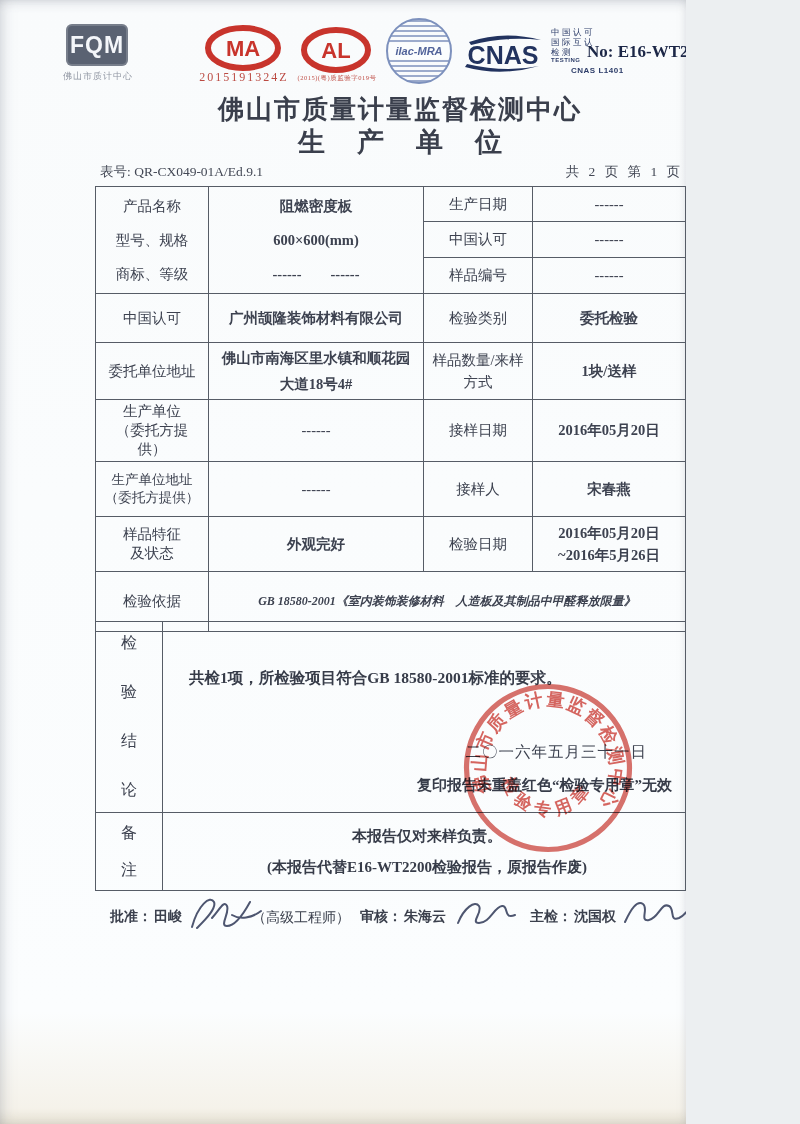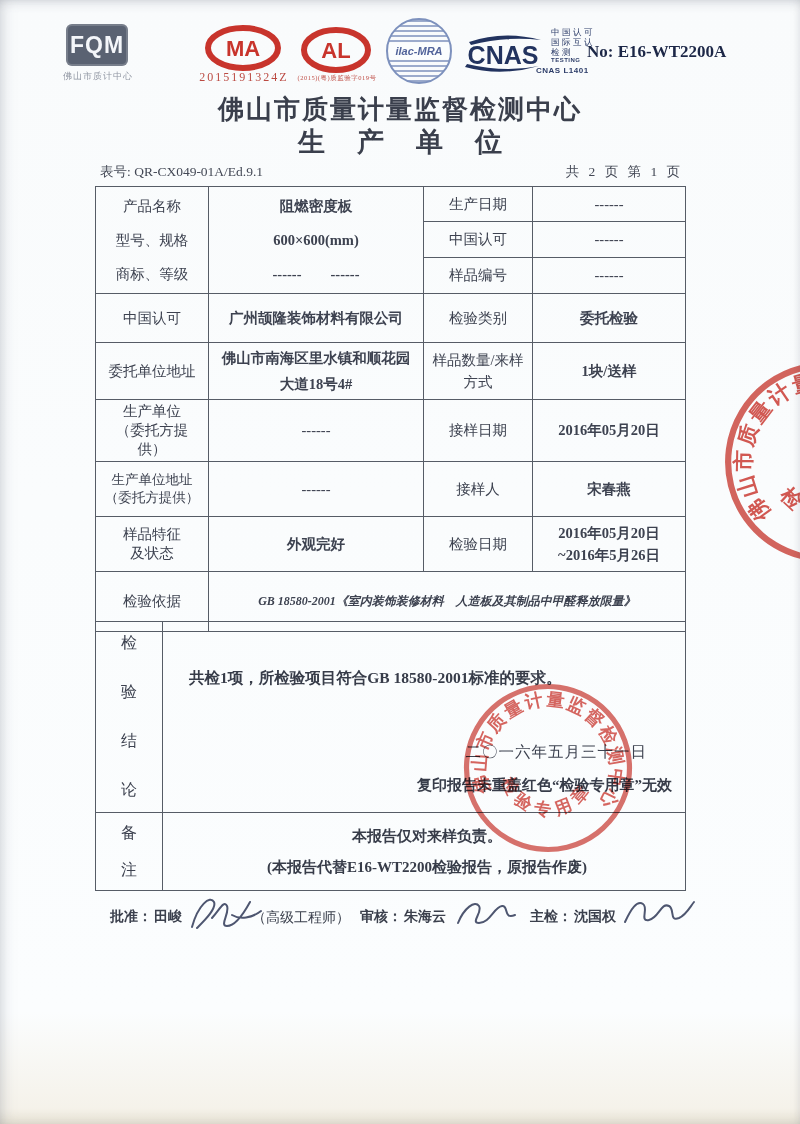--- a/index.html
+++ b/index.html
@@ -1,17 +1,17 @@
 <!DOCTYPE html>
 <html><head>
 <meta charset="utf-8">
 <style>
   html,body{margin:0;padding:0;background:#eceff1;}
   .page{
-    position:relative;width:800px;height:1124px;overflow:hidden;
+    position:relative;width:686px;height:1124px;overflow:hidden;
     font-family:"Liberation Serif","DejaVu Serif",serif;
     color:#3d4250;
     background:linear-gradient(180deg,#f9fbfc 0%,#fbfdfe 90%,#f5f2ea 98.6%,#e7e2d4 100%);
     box-shadow:inset 7px 0 16px -7px rgba(110,116,128,.35),
                inset -5px 0 12px -7px rgba(110,116,128,.22),
                inset 0 7px 14px -8px rgba(110,116,128,.30);
   }
   .abs{position:absolute;}
   
   .fqm-box{left:66px;top:24px;width:62px;height:42px;background:#5a6272;border-radius:6px;
@@ -19,21 +19,21 @@
     font-family:"Liberation Sans","DejaVu Sans",sans-serif;font-weight:700;font-size:23px;letter-spacing:1px;
     box-shadow:inset 0 0 0 2px rgba(255,255,255,.18);}
   .fqm-caption{left:48px;top:70px;width:100px;text-align:center;font-size:9px;color:#9096a2;letter-spacing:1px;}
   .cma-num{left:196px;top:70px;width:96px;text-align:center;font-size:12px;color:#bb4a42;letter-spacing:2px;}
   .cal-num{left:294px;top:74px;width:86px;text-align:center;font-size:6.5px;color:#c05048;letter-spacing:.5px;}
   .cnas-lines{left:551px;top:27px;font-family:"Liberation Sans","DejaVu Sans",sans-serif;
     font-size:8.5px;line-height:10px;color:#2c3c68;letter-spacing:2.5px;white-space:pre-line;}
   .cnas-testing{left:551px;top:57px;font-family:"Liberation Sans","DejaVu Sans",sans-serif;
     font-size:6px;font-weight:700;color:#2c3c68;letter-spacing:.5px;}
   .report-no{left:587px;top:42px;font-size:17px;font-weight:700;color:#1c2747;white-space:nowrap;}
-  .cnas-code{left:536px;top:66px;font-family:"Liberation Sans","DejaVu Sans",sans-serif;
+  .cnas-code{left:571px;top:66px;font-family:"Liberation Sans","DejaVu Sans",sans-serif;
     font-size:8px;font-weight:700;color:#2c3c68;letter-spacing:.5px;}
   
   .org-title{left:0;top:92px;width:800px;text-align:center;font-size:26px;font-weight:700;
     color:#3a3f4c;letter-spacing:2px;}
   .doc-title{left:0;top:124px;width:800px;text-align:center;font-size:27px;font-weight:700;
     color:#3a3f4c;letter-spacing:32px;text-indent:32px;}
   .meta-row{left:95px;top:163px;width:590px;font-size:13.5px;color:#434855;}
   .meta-left{position:absolute;left:5px;top:0;}
   .meta-right{position:absolute;right:2px;top:0;letter-spacing:3px;}
   

